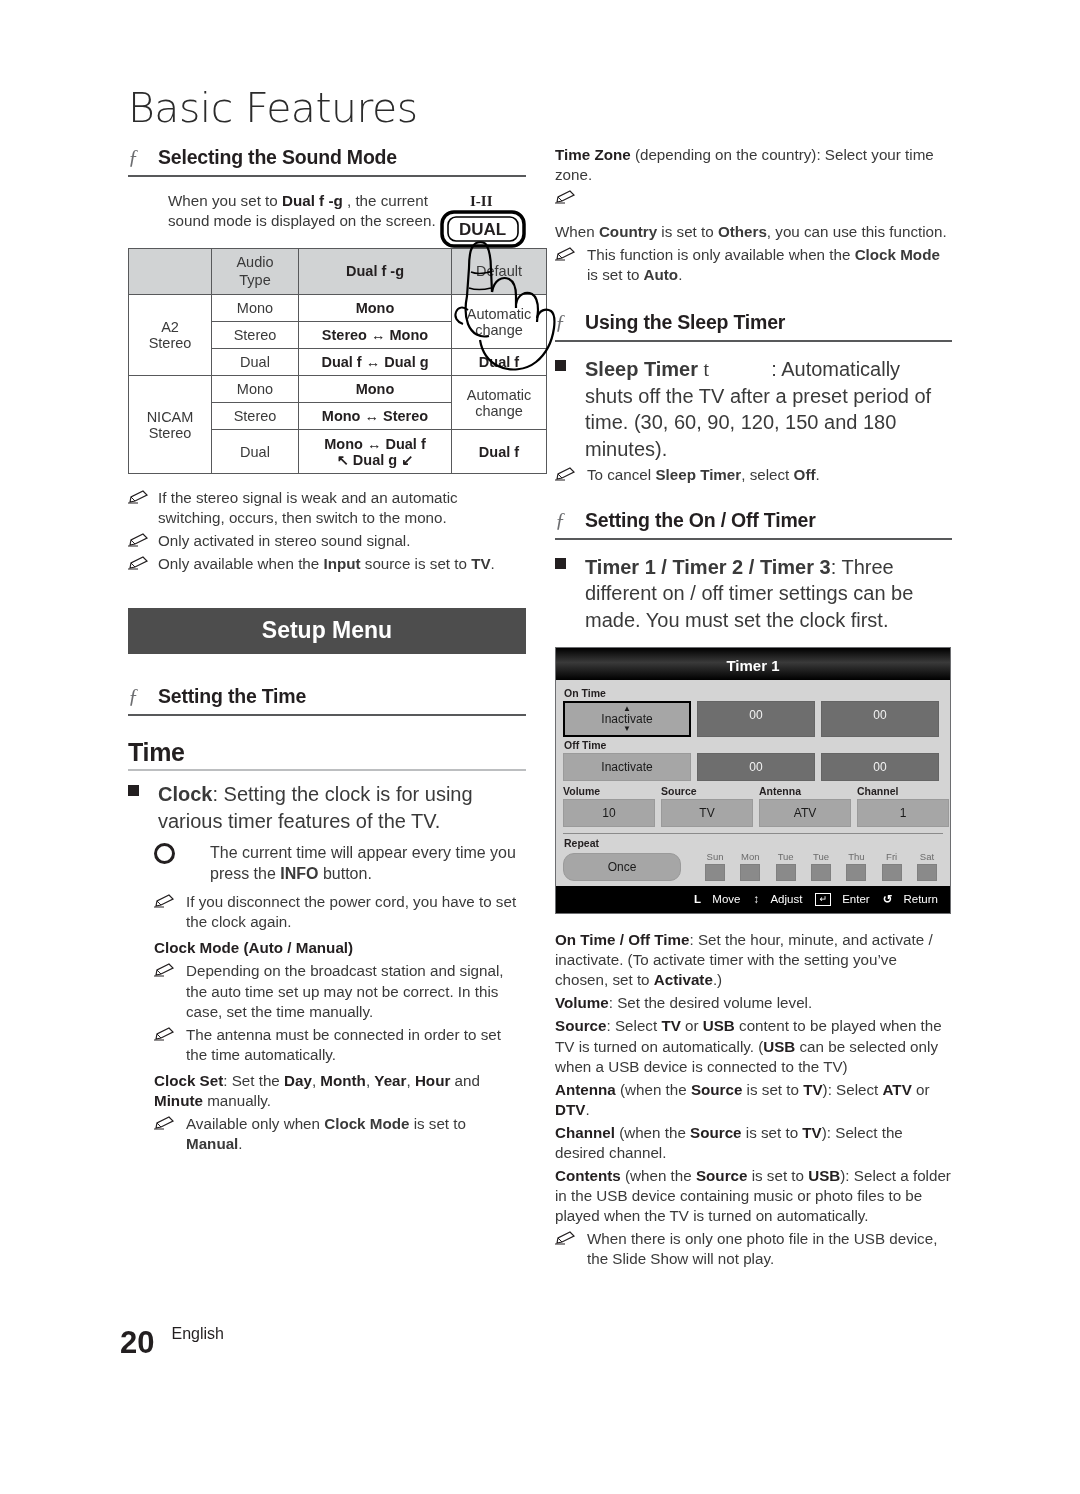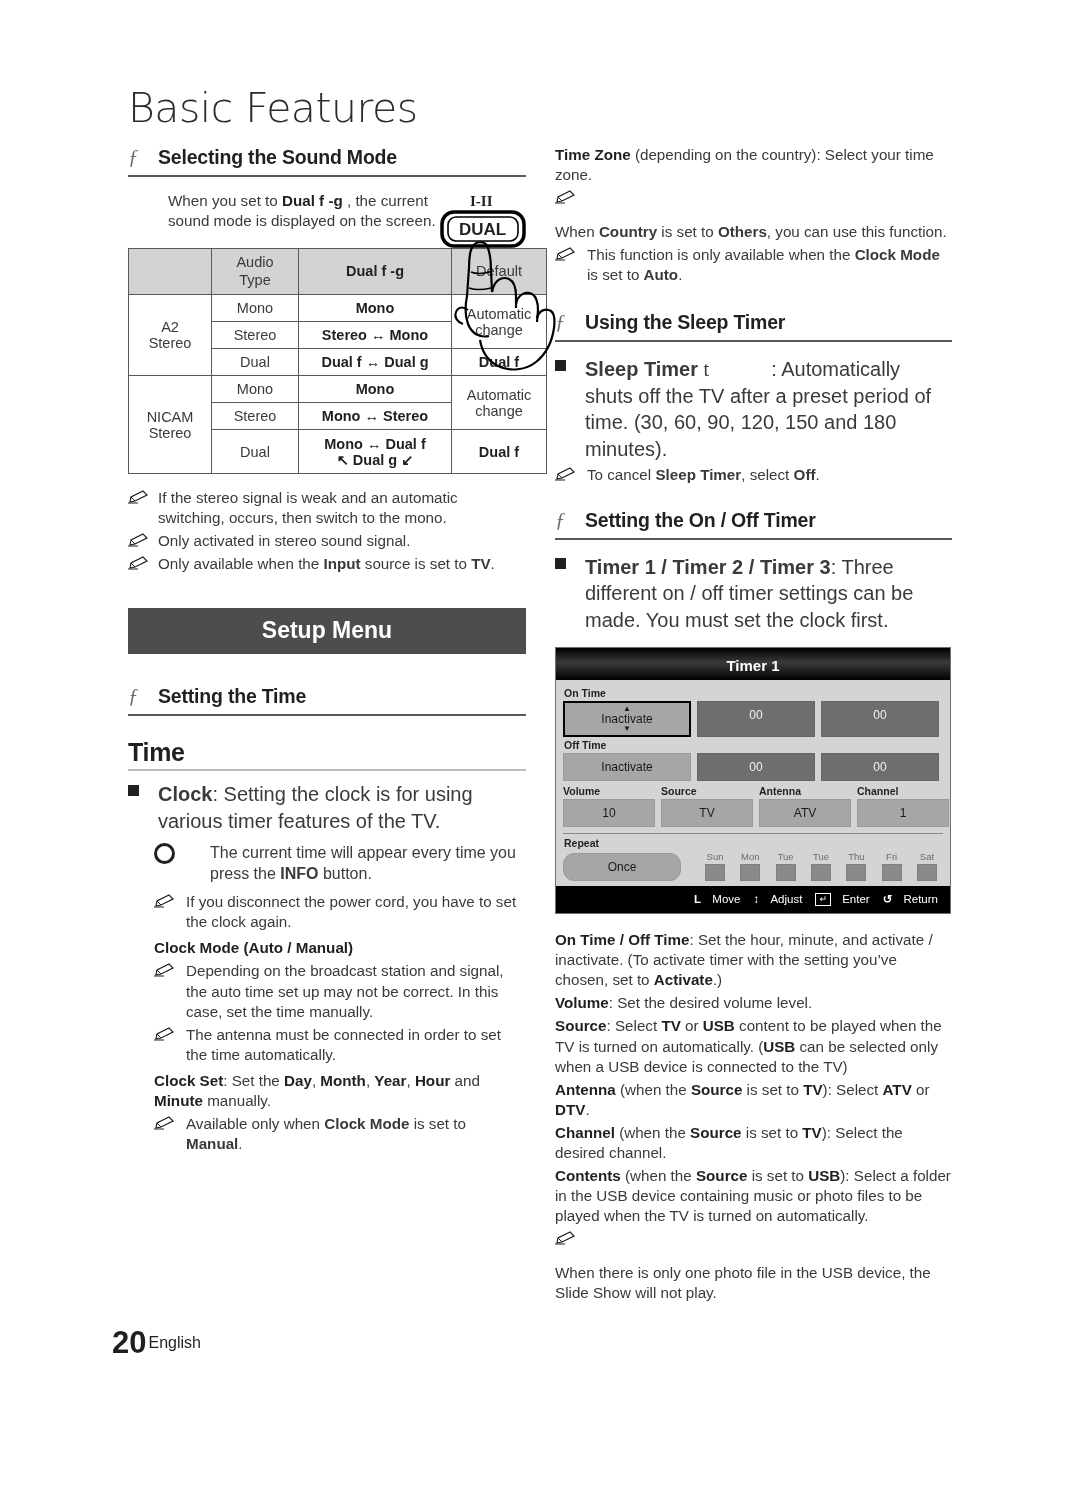--- a/index.html
+++ b/index.html
@@ -314,25 +314,25 @@
     display: inline-block;
     border: 1px solid #ffffff;
     font-size: 9px;
     padding: 0 3px;
     line-height: 11px;
   }
 
   
   .footer {
     position: absolute;
-    left: 112px;
+    left: 120px;
     top: 1325px;
     display: flex;
-    align-items: center;
-    gap: 2px;
+    align-items: flex-start;
+    gap: 17px;
   }
   .footer .pnum {
     font-size: 31px;
     font-weight: bold;
     color: #231f20;
   }
   .footer .plang {
     font-size: 16px;
     color: #231f20;
   }
@@ -667,21 +667,21 @@
 
         <div class="p"><b>Source</b>: Select <b>TV</b> or <b>USB</b> content to be played when the TV is turned on automatically. (<b>USB</b> can be selected only when a USB device is connected to the TV)</div>
 
         <div class="p"><b>Antenna</b> (when the <b>Source</b> is set to <b>TV</b>): Select <b>ATV</b> or <b>DTV</b>.</div>
 
         <div class="p"><b>Channel</b> (when the <b>Source</b> is set to <b>TV</b>): Select the desired channel.</div>
 
         <div class="p"><b>Contents</b> (when the <b>Source</b> is set to <b>USB</b>): Select a folder in the USB device containing music or photo files to be played when the TV is turned on automatically.</div>
 
 
-        <div class="note indent" style="margin-left:0;flex-direction:column;">
+        <div class="note indent" style="margin-left:0;">
           <span class="pencil">
             <svg width="22" height="14" viewBox="0 0 22 14">
                 <path d="M2 12 L3 7 L15 1 L19 5 L7 11 Z" fill="none" stroke="#231f20" stroke-width="1.2"></path>
                 <path d="M3 7 L7 11" stroke="#231f20" stroke-width="1"></path>
                 <path d="M0 13 L10 13" stroke="#231f20" stroke-width="1"></path>
               </svg>
           </span>
           <span class="ntext">When there is only one photo file in the USB device, the Slide Show will not play.</span>
         </div>
 

